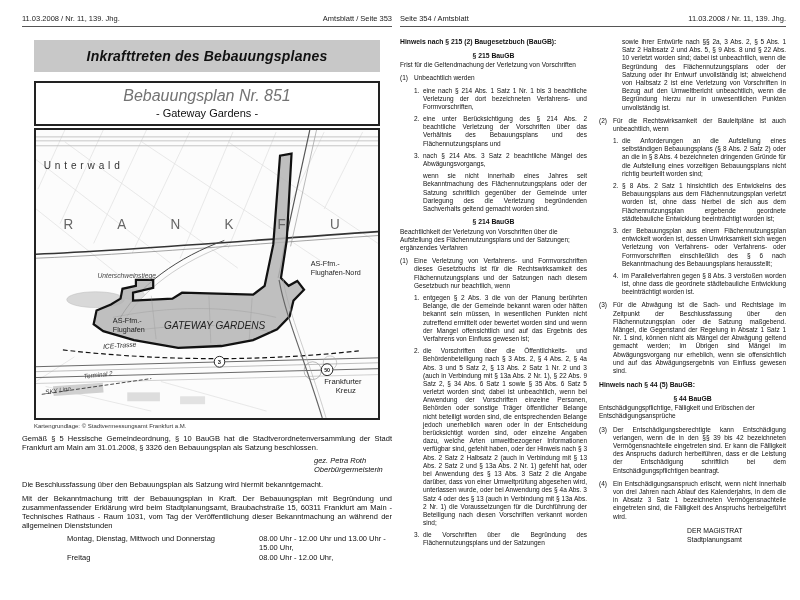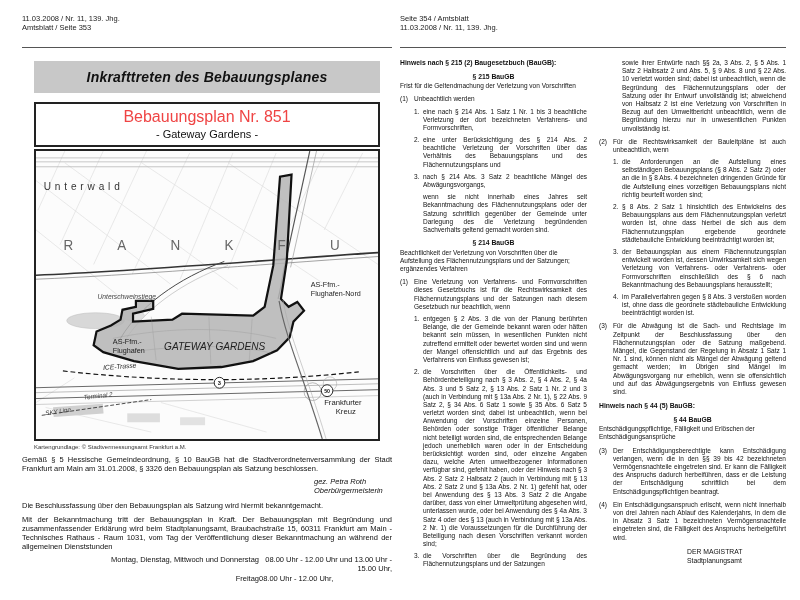--- a/index.html
+++ b/index.html
@@ -6,35 +6,35 @@
   body{
     width:800px;height:600px;position:relative;overflow:hidden;
     background:#ffffff;color:#111;
     font-family:"Liberation Sans","DejaVu Sans",sans-serif;
     -webkit-font-smoothing:antialiased;
   }
   .page{position:absolute;top:14px;}
   #page-left{left:22px;width:370px;}
   #page-right{left:400px;width:386px;}
   .phead{display:flex;justify-content:space-between;font-size:7.5px;color:#222;
-         border-bottom:1px solid #555;padding-bottom:15px;flex-direction:column;}
+         border-bottom:1px solid #555;padding-bottom:3px;}
   
   .title-bar{margin:13px 12px 0;background:#c8c8c8;font-weight:bold;font-size:14px;
              text-align:center;padding:8px 0;letter-spacing:.2px;font-style:italic;}
   .map-wrap{margin:9px 12px 0;}
   .map-title-box{border:2px solid #222;text-align:center;padding:4px 0 5px;background:#fff;}
-  .map-title{font-size:16px;color:#ef4444;}
+  .map-title{font-size:16px;color:#737373;font-style:italic;}
   .map-subtitle{font-size:11px;margin-top:2px;color:#111;}
   .map-box{border:2px solid #222;margin-top:2px;height:288px;background:#be185d;}
   .map-box svg{display:block;width:100%;height:100%;}
   .map-caption{font-size:6px;color:#333;margin:3px 12px 0;}
   .body-text{font-size:7.5px;line-height:1.22;text-align:justify;margin-top:5px;}
   .sig-left{font-size:7.5px;line-height:1.22;margin-top:4px;margin-left:292px;font-style:italic;}
   .hours{margin:4px 0 0 45px;font-size:7.5px;line-height:1.22;}
-  .hours-row{display:flex;text-align:right;}
+  .hours-row{display:flex;}
   .hours-day{width:192px;flex:none;}
   
   .cols{display:flex;gap:12px;margin-top:11px;}
   .col{width:187px;font-size:6.5px;line-height:1.26;}
   .law-hinweis{font-weight:bold;font-size:6.8px;}
   .law-head{font-weight:bold;text-align:center;font-size:6.8px;margin-top:5px;}
   .law-sub{margin-top:1px;}
   .para{display:flex;margin-top:5px;}
   .para-num{width:14px;flex:none;}
   .para-body{flex:1;text-align:justify;}

